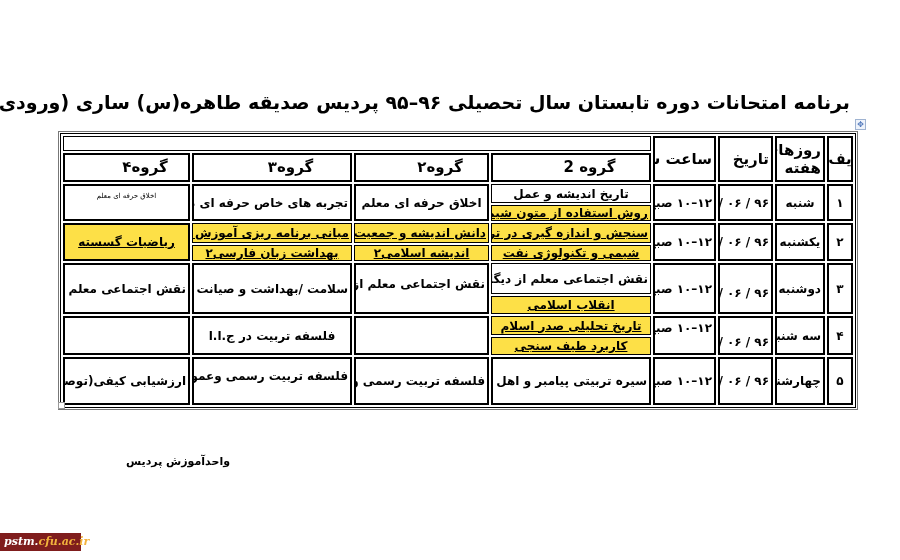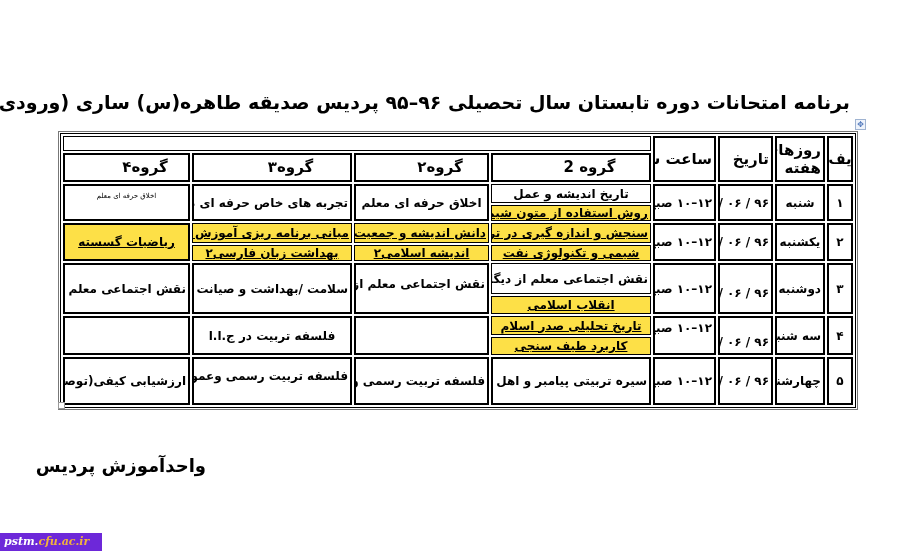--- a/index.html
+++ b/index.html
@@ -29,25 +29,25 @@
     border:1px solid #000; padding:0 2px; text-align:center; vertical-align:middle;
     font-size:12px; font-weight:bold; overflow:hidden; white-space:nowrap;
   }
   .sched td.thick { border-width:2px; }
   .sched td.gray { background:#fde047;text-decoration:underline; }
   .sched td.hdr { font-size:15px;padding-left:39px; }
   .sched td.rownum { font-size:12px; }
   .sched td.blank-row { height:12px; }
   .sched td.top { vertical-align:top; }
   .footer-unit {
-    position:absolute; left:66px; top:455px; width:140px;
-    direction:rtl; text-align:right; font-weight:bold; font-size:18px; white-space:nowrap;
+    position:absolute; left:90px; top:455px; width:140px;
+    direction:rtl; text-align:right; font-weight:bold; font-size:11px; white-space:nowrap;
   }
   .watermark {
-    position:absolute; left:0; top:533px; width:102px; height:18px; background:#6d28d9;
+    position:absolute; left:0; top:533px; width:81px; height:18px; background:#7f1d1d;
     font-family:"DejaVu Serif", serif; font-style:italic; font-weight:bold; font-size:11px; line-height:18px;
     padding-left:4px; box-sizing:border-box; white-space:nowrap;
   }
   .wm-a { color:#ffffff; }
   .wm-b { color:#f2b33d; }
 </style>
 </head>
 <body>
 
 <div class="title">برنامه امتحانات دوره تابستان سال تحصیلی ۹۶–۹۵ پردیس صدیقه طاهره(س) ساری (ورودی ۹۲و۹۳ )</div>

